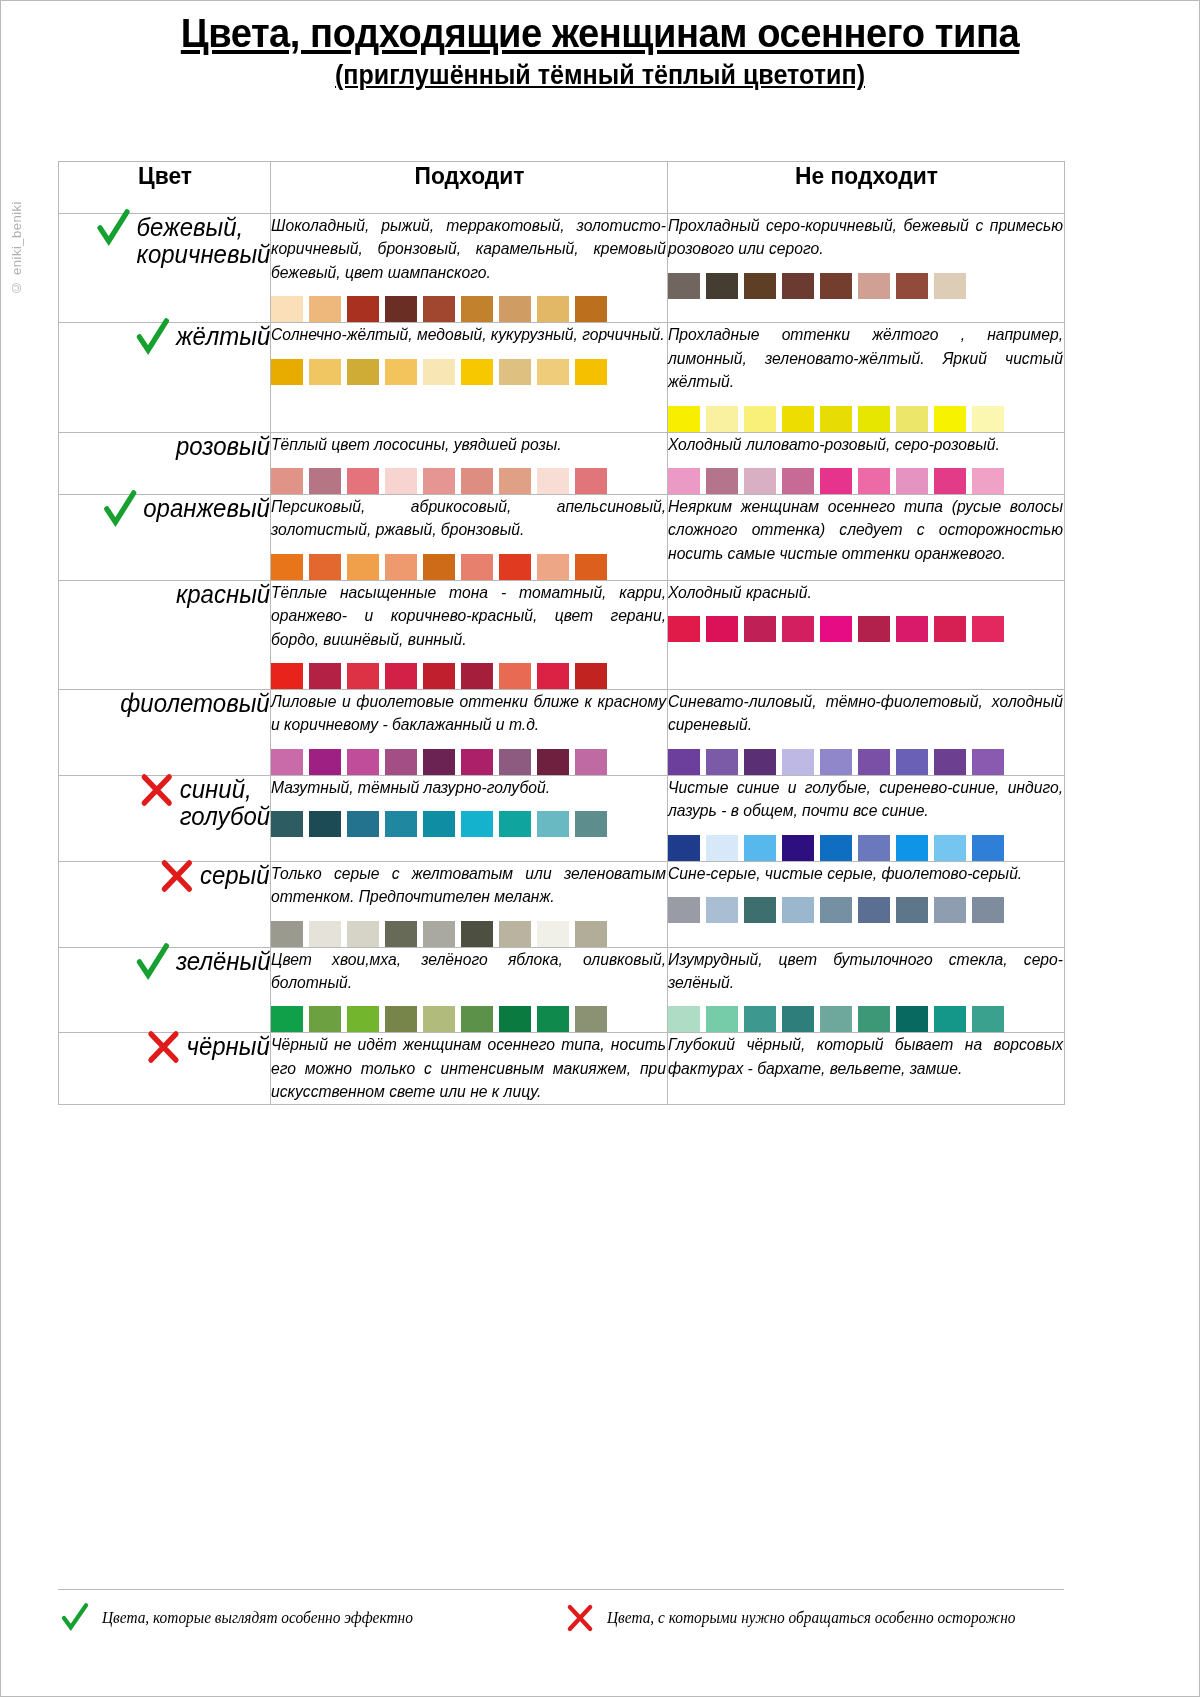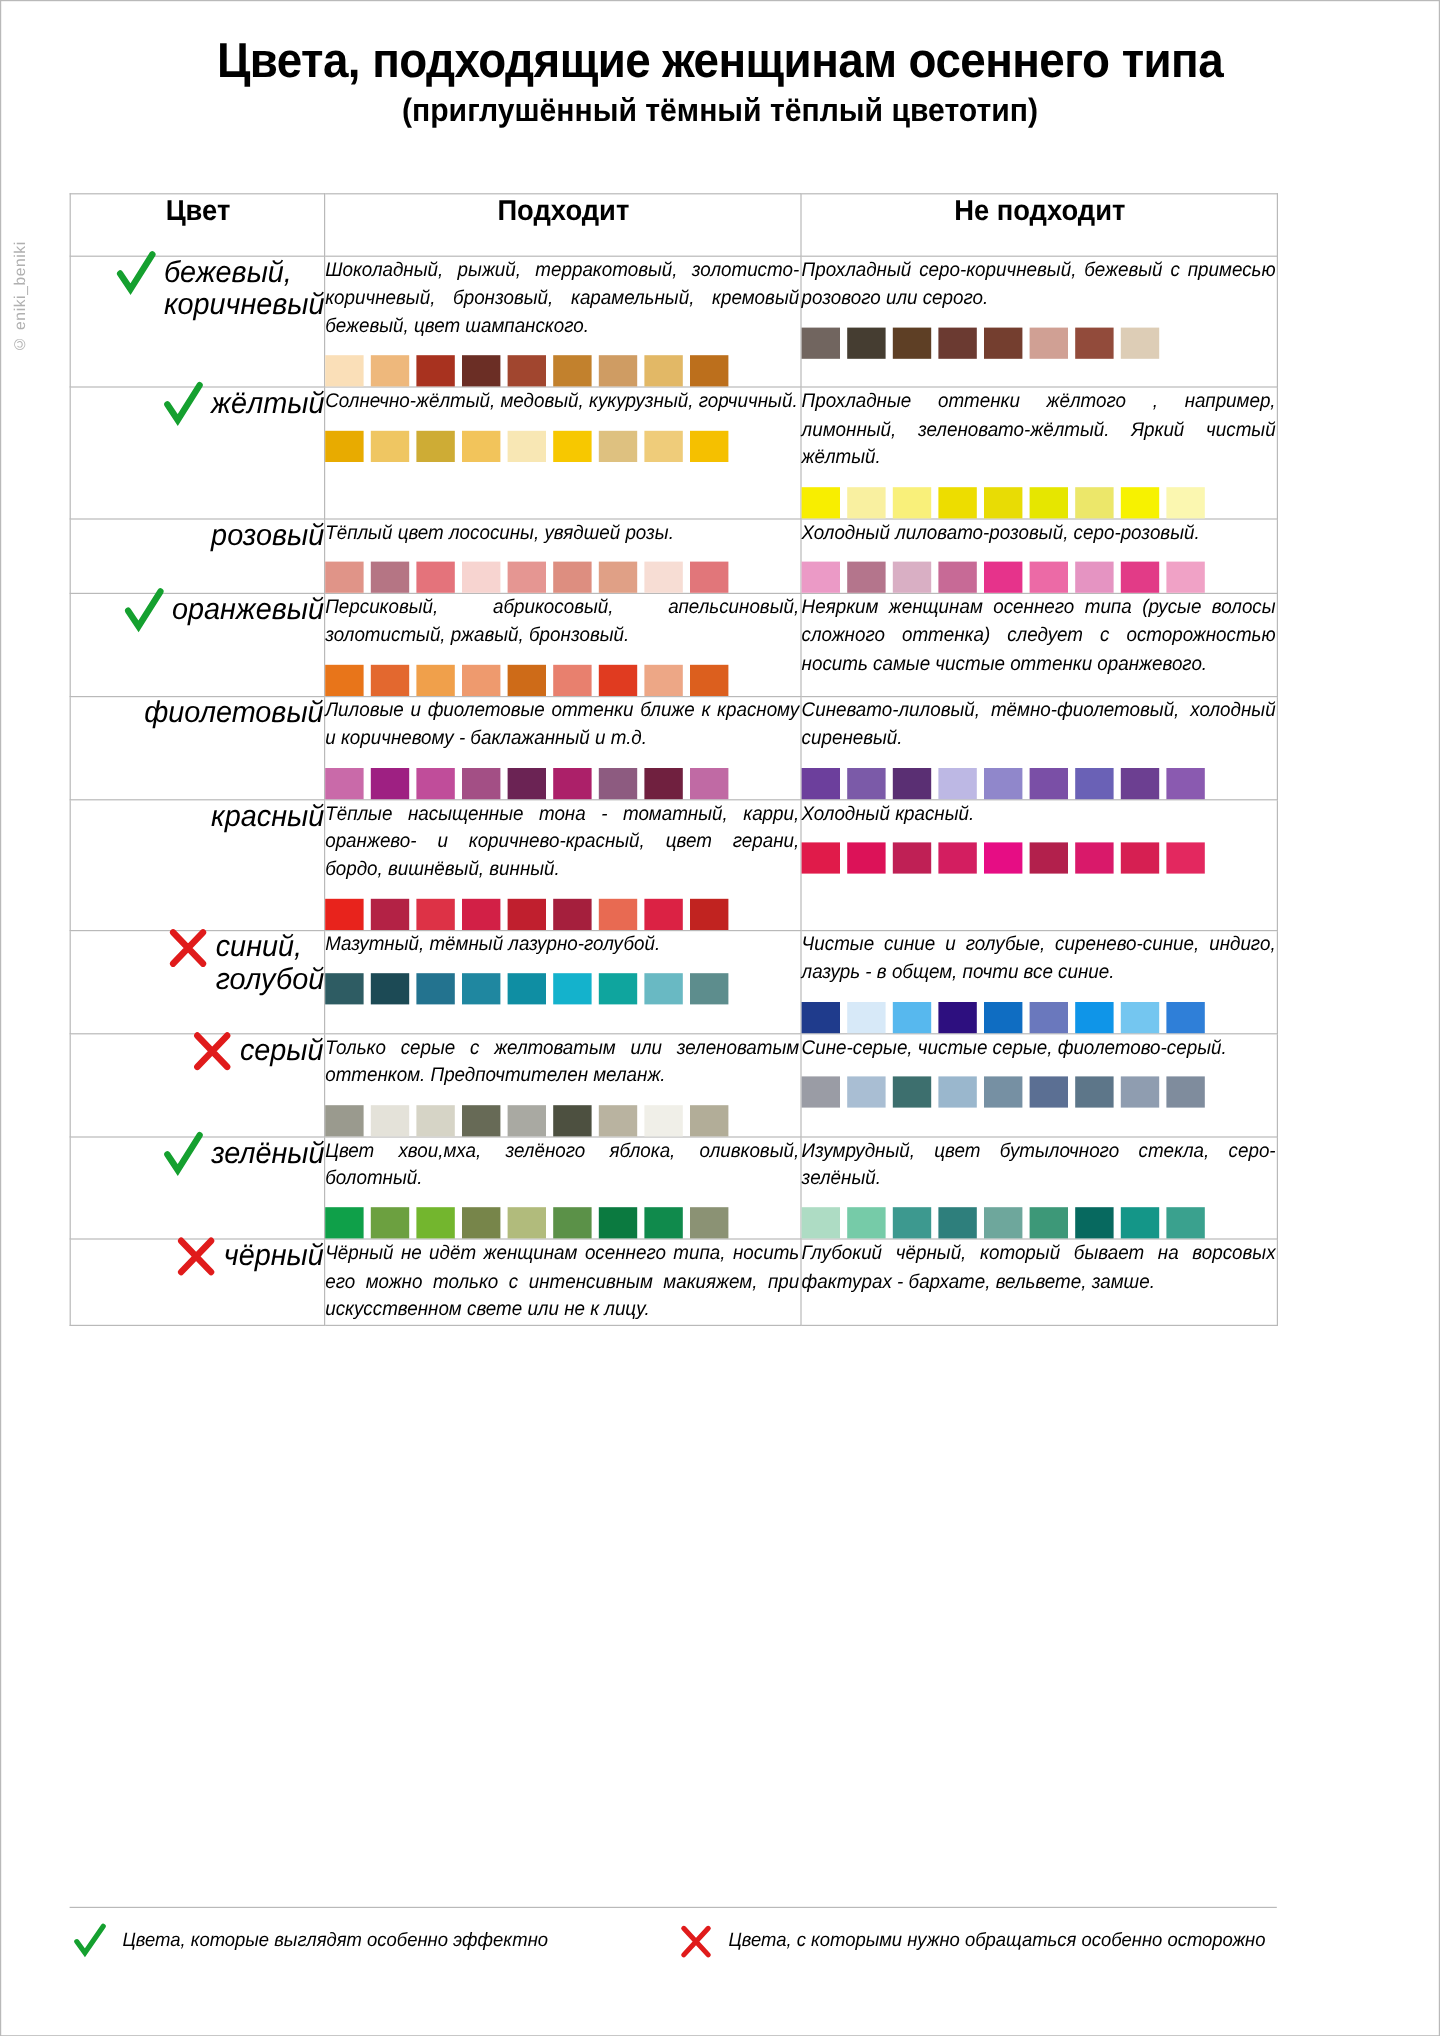--- a/index.html
+++ b/index.html
@@ -10,21 +10,21 @@
     font-family:"Liberation Sans", sans-serif;
     position:relative;
     overflow:hidden;
   }
   #frame {
     position:absolute; inset:0;
     border:1px solid #b9b9b9;
     background:#fff;
   }
   
-  #header { padding-top:28px; text-align:center; }
+  #header { padding-top:11px; text-align:center;text-decoration:underline; }
   #title {
     font-size:41px; font-weight:bold; color:#000;
     letter-spacing:-0.5px; line-height:1.06;
     font-family:"Liberation Sans", sans-serif;
     transform:scaleX(0.93); transform-origin:center;
   }
   #subtitle {
     font-size:27px; font-weight:bold; color:#000;
     margin-top:6px; line-height:1.1;
     transform:scaleX(0.93); transform-origin:center;
@@ -82,21 +82,21 @@
   }
   .swatches {
     margin-top:12px;
     display:flex; gap:6px; align-items:flex-start;
   }
   .sw { width:32px; height:26px; flex:0 0 32px; }
 
   
   #legend {
     position:absolute; left:57px; top:1600px; width:1006px;
-    display:flex; align-items:center;
+    display:flex; align-items:center;font-family:Liberation Serif, serif;
   }
   .legend-item { display:flex; align-items:center; gap:10px; }
   .legend-item.good { width:505px; }
   .legend-item.bad  { width:501px; }
   .legend-icon { width:34px; height:34px; flex:0 0 34px; }
   .legend-icon svg { display:block; width:34px; height:34px; }
   .legend-text {
     font-style:italic; font-size:16px; color:#000;
     transform:scaleX(0.96); transform-origin:left center;
     white-space:nowrap;
@@ -246,20 +246,51 @@
                 <span class="sw" style="background:#e03b20"></span>
                 <span class="sw" style="background:#eda786"></span>
                 <span class="sw" style="background:#dc5f1e"></span>
               </div>
             </td>
             <td class="text-cell">
               <div class="desc">Неярким женщинам осеннего типа (русые волосы сложного оттенка)  следует с осторожностью носить самые чистые оттенки оранжевого.</div>
             </td>
           </tr>
           <tr>
+            <td class="name-cell"><span class="name-inner">красный</span></td>
+            <td class="text-cell">
+              <div class="desc">Тёплые насыщенные тона - томатный, карри, оранжево- и коричнево-красный, цвет герани, бордо, вишнёвый, винный.</div>
+              <div class="swatches">
+                <span class="sw" style="background:#e8231c"></span>
+                <span class="sw" style="background:#b32245"></span>
+                <span class="sw" style="background:#dd3246"></span>
+                <span class="sw" style="background:#d22046"></span>
+                <span class="sw" style="background:#c01f2e"></span>
+                <span class="sw" style="background:#a51f3d"></span>
+                <span class="sw" style="background:#e86a52"></span>
+                <span class="sw" style="background:#db2244"></span>
+                <span class="sw" style="background:#c12320"></span>
+              </div>
+            </td>
+            <td class="text-cell">
+              <div class="desc">Холодный красный.</div>
+              <div class="swatches">
+                <span class="sw" style="background:#e01b4a"></span>
+                <span class="sw" style="background:#dc1258"></span>
+                <span class="sw" style="background:#bf2055"></span>
+                <span class="sw" style="background:#d31e60"></span>
+                <span class="sw" style="background:#e60d84"></span>
+                <span class="sw" style="background:#b2204c"></span>
+                <span class="sw" style="background:#d9196a"></span>
+                <span class="sw" style="background:#d61f52"></span>
+                <span class="sw" style="background:#e3285f"></span>
+              </div>
+            </td>
+          </tr>
+          <tr>
             <td class="name-cell"><span class="name-inner">фиолетовый</span></td>
             <td class="text-cell">
               <div class="desc">Лиловые и фиолетовые оттенки ближе к красному и коричневому  -  баклажанный и т.д.</div>
               <div class="swatches">
                 <span class="sw" style="background:#c96aa9"></span>
                 <span class="sw" style="background:#9e2082"></span>
                 <span class="sw" style="background:#c04d9a"></span>
                 <span class="sw" style="background:#a34f85"></span>
                 <span class="sw" style="background:#6b2354"></span>
                 <span class="sw" style="background:#ac2069"></span>
@@ -273,51 +304,20 @@
               <div class="swatches">
                 <span class="sw" style="background:#6c3f9c"></span>
                 <span class="sw" style="background:#7b5aa8"></span>
                 <span class="sw" style="background:#5a2f73"></span>
                 <span class="sw" style="background:#bdb8e4"></span>
                 <span class="sw" style="background:#9087cb"></span>
                 <span class="sw" style="background:#7a4fa6"></span>
                 <span class="sw" style="background:#6a61b6"></span>
                 <span class="sw" style="background:#6c3f91"></span>
                 <span class="sw" style="background:#8a5ab0"></span>
-              </div>
-            </td>
-          </tr>
-          <tr>
-            <td class="name-cell"><span class="name-inner">красный</span></td>
-            <td class="text-cell">
-              <div class="desc">Тёплые насыщенные тона - томатный, карри, оранжево- и коричнево-красный, цвет герани, бордо, вишнёвый, винный.</div>
-              <div class="swatches">
-                <span class="sw" style="background:#e8231c"></span>
-                <span class="sw" style="background:#b32245"></span>
-                <span class="sw" style="background:#dd3246"></span>
-                <span class="sw" style="background:#d22046"></span>
-                <span class="sw" style="background:#c01f2e"></span>
-                <span class="sw" style="background:#a51f3d"></span>
-                <span class="sw" style="background:#e86a52"></span>
-                <span class="sw" style="background:#db2244"></span>
-                <span class="sw" style="background:#c12320"></span>
-              </div>
-            </td>
-            <td class="text-cell">
-              <div class="desc">Холодный красный.</div>
-              <div class="swatches">
-                <span class="sw" style="background:#e01b4a"></span>
-                <span class="sw" style="background:#dc1258"></span>
-                <span class="sw" style="background:#bf2055"></span>
-                <span class="sw" style="background:#d31e60"></span>
-                <span class="sw" style="background:#e60d84"></span>
-                <span class="sw" style="background:#b2204c"></span>
-                <span class="sw" style="background:#d9196a"></span>
-                <span class="sw" style="background:#d61f52"></span>
-                <span class="sw" style="background:#e3285f"></span>
               </div>
             </td>
           </tr>
           <tr>
             <td class="name-cell"><span class="name-inner"><span class="mark"><svg viewBox="0 0 40 40">
                     <path d="M7 7 L33 33 M33 7 L7 33" fill="none" stroke="#e01b1b" stroke-width="5.5" stroke-linecap="round"></path>
                   </svg></span>синий,
 голубой</span></td>
             <td class="text-cell">
               <div class="desc">Мазутный, тёмный лазурно-голубой.</div>

